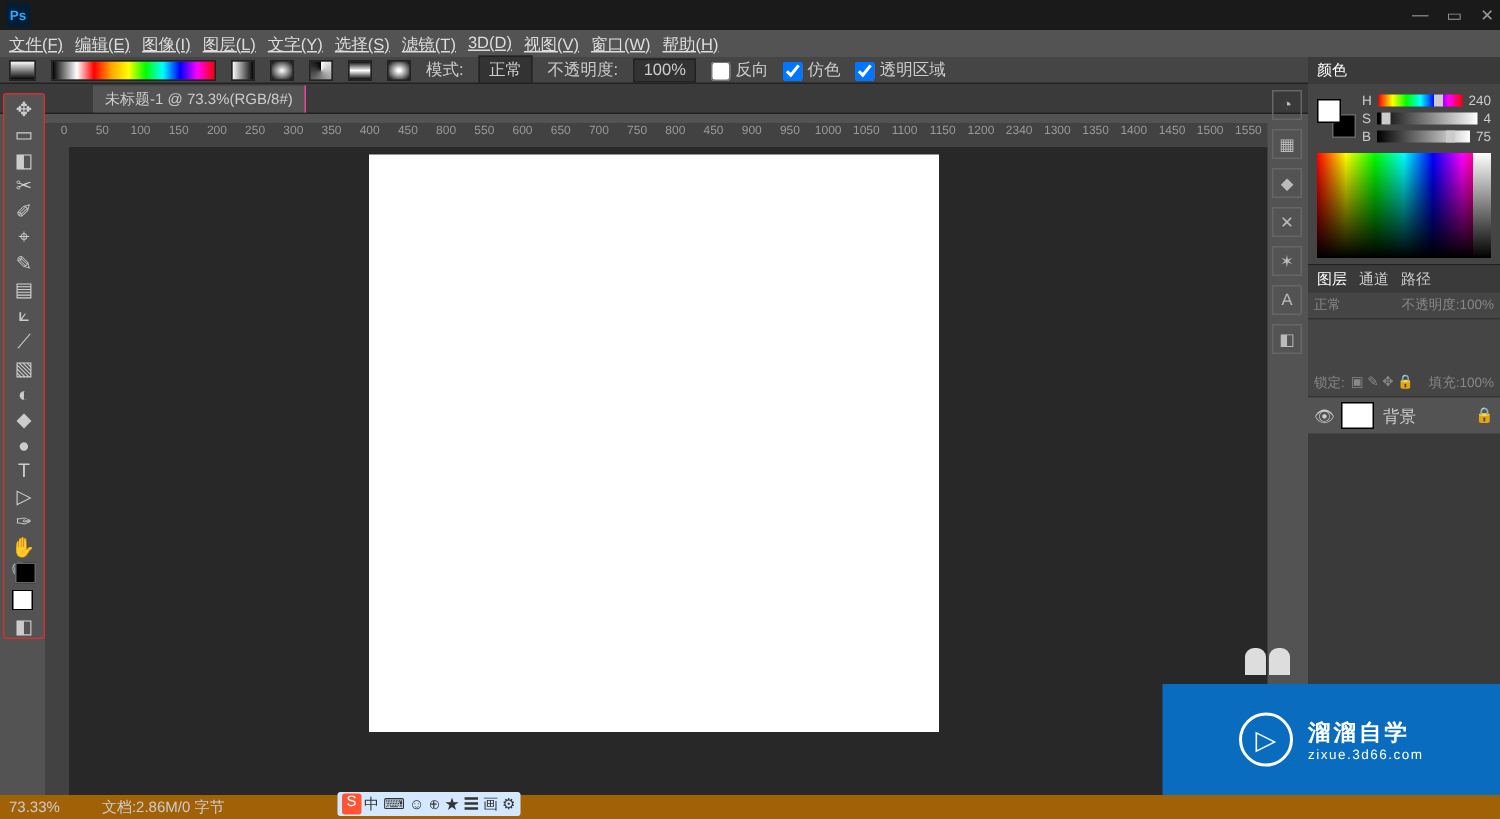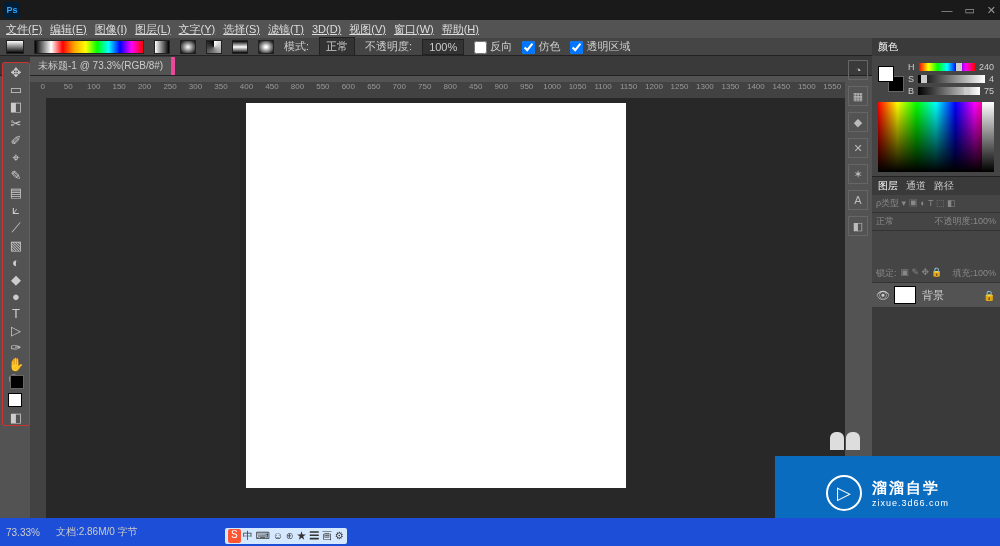--- a/index.html
+++ b/index.html
@@ -7,21 +7,21 @@
 .titlebar { height: 20px; background: #1a1a1a; display: flex; align-items: center; padding: 0 4px; }
 .titlebar .ps-logo { width: 16px; height: 16px; background: #001e36; color: #31a8ff; font-weight: bold; font-size: 9px; display: flex; align-items: center; justify-content: center; border-radius: 2px; }
 .titlebar .win-controls { margin-left: auto; display: flex; gap: 12px; color: #999; font-size: 11px; }
 .menubar { height: 18px; background: #535353; display: flex; align-items: center; padding-left: 6px; gap: 8px; color: #ddd; font-size: 11px; text-decoration: underline; }
 .menubar span { cursor: default; }
 .optionsbar { height: 18px; background: #454545; display: flex; align-items: center; padding: 0 6px; gap: 10px; font-size: 11px; border-bottom: 1px solid #222; }
 .swatch-row { width: 110px; height: 14px; background: linear-gradient(90deg,#000,#fff 15%,red,orange,yellow,lime,cyan,blue,magenta,red); border: 1px solid #222; }
 .optionsbar .sel { background: #333; padding: 1px 6px; border: 1px solid #222; }
 .optionsbar input[type=checkbox]{ vertical-align: middle; }
 .tabbar { height: 20px; background: #3a3a3a; display: flex; align-items: center; padding-left: 30px; font-size: 10px; color: #ccc; border-bottom: 1px solid #222;}
-.tabbar .tab { background: #535353; padding: 2px 8px; border-right: 4px solid #ec4899; }
+.tabbar .tab { background: #535353; padding: 2px 8px; border-right: 1px solid #ec4899; margin-left: 32px; }
 .toolbar { width: 28px; background: #535353; border: 1px solid #c33; border-radius: 2px; padding: 2px 0; position: absolute; left: 2px; top: 62px; bottom: 120px; display: flex; flex-direction: column; align-items: center; gap: 2px; }
 .tool { width: 20px; height: 18px; display: flex; align-items: center; justify-content: center; color: #ccc; font-size: 13px; cursor: default; }
 .tool.fgbg { height: 26px; position: relative; }
 .fgbg .fg { width: 14px; height: 14px; background: #fff; border: 1px solid #000; position: absolute; top: 2px; left: 2px; }
 .fgbg .bg { width: 14px; height: 14px; background: #000; border: 1px solid #666; position: absolute; bottom: 2px; right: 2px; }
 .ruler-h { position: absolute; top: 82px; left: 30px; right: 155px; height: 16px; background: #424242; display: flex; overflow: hidden; font-size: 8px; color: #999; }
 .ruler-h span { width: 26px; text-align: center; }
 .ruler-v { position: absolute; top: 98px; left: 30px; width: 16px; bottom: 16px; background: #424242; }
 .canvas-area { position: absolute; top: 98px; left: 46px; right: 155px; bottom: 16px; background: #282828; }
 .canvas { position: absolute; left: 200px; top: 5px; width: 380px; height: 385px; background: #fff; }
@@ -42,21 +42,21 @@
 .color-picker { margin-top: 4px; height: 70px; background: linear-gradient(to bottom, rgba(0,0,0,0), #000), linear-gradient(to right, red,yellow,lime,cyan,blue,magenta,red); position: relative; }
 .color-picker .strip { position: absolute; right: 0; top: 0; width: 12px; height: 100%; background: linear-gradient(#fff,#000); }
 .layers-panel { flex: 1; display: flex; flex-direction: column; border-top: 1px solid #222; }
 .layers-controls { padding: 2px 4px; font-size: 9px; color: #888; display: flex; justify-content: space-between; border-bottom: 1px solid #333;}
 .layers-controls2 { padding: 2px 4px; font-size: 9px; color: #888; display: flex; gap: 4px; border-bottom: 1px solid #333; margin-top: 34px;}
 .layers-list { flex: 1; background: #3a3a3a; }
 .layer-row { display: flex; align-items: center; gap: 6px; padding: 3px 4px; background: #535353; }
 .layer-row .eye { width: 12px; text-align: center; }
 .layer-row .thumb { width: 22px; height: 18px; background: #fff; border: 1px solid #000; }
 .layer-row .lock { margin-left: auto; color: #888; font-size: 10px; }
-.statusbar { position: absolute; bottom: 0; left: 0; right: 0; height: 28px; background: #1d4ed8; display: flex; align-items: center; padding: 0 6px; font-size: 10px; gap: 16px; }
+.statusbar { position: absolute; bottom: 0; left: 0; right: 0; height: 16px; background: #a16207; display: flex; align-items: center; padding: 0 6px; font-size: 10px; gap: 28px; }
 .watermark { position: absolute; right: 0; bottom: 16px; width: 225px; height: 74px; background: #0a6cbf; color: #fff; display: flex; align-items: center; justify-content: center; gap: 10px; }
 .watermark .icon { width: 36px; height: 36px; border: 2px solid #fff; border-radius: 50%; display: flex; align-items: center; justify-content: center; font-size: 18px; }
 .watermark .txt { display: flex; flex-direction: column; }
 .watermark .txt .cn { font-size: 15px; font-weight: bold; letter-spacing: 2px; }
 .watermark .txt .en { font-size: 9px; letter-spacing: 1px; }
 .handles { position: absolute; right: 140px; bottom: 96px; display: flex; gap: 2px; }
 .handles div { width: 14px; height: 18px; background: #ddd; border-radius: 6px 6px 0 0; }
 .taskbar-icons { position: absolute; left: 225px; bottom: 2px; display: flex; gap: 2px; font-size: 10px; background:#d4e8ff; padding:1px 3px; color:#333; border-radius:2px;}
 .taskbar-icons .s { background:#f53; color:#fff; padding:0 3px; border-radius:2px;}
 </style>
@@ -154,21 +154,21 @@
     <span>750</span>
     <span>800</span>
     <span>450</span>
     <span>900</span>
     <span>950</span>
     <span>1000</span>
     <span>1050</span>
     <span>1100</span>
     <span>1150</span>
     <span>1200</span>
-    <span>1250</span>
+    <span>2340</span>
     <span>1300</span>
     <span>1350</span>
     <span>1400</span>
     <span>1450</span>
     <span>1500</span>
     <span>1550</span>
 </div>
 <div class="ruler-v"></div>
 
 <div class="canvas-area">
@@ -224,23 +224,20 @@
       </div>
   </div>
 
   <div class="layers-panel">
     <div class="panel-header">
       <span class="active">图层</span>
       <span>通道</span>
       <span>路径</span>
     </div>
     <div class="layers-controls">
-      <span>ρ类型 ▾ ▣ ◐ T ⬚ ◧</span>
-    </div>
-    <div class="layers-controls">
       <span>正常</span>
       <span><span>不透明度:</span><span>100%</span></span>
     </div>
     <div class="layers-controls2">
       <span>锁定:</span>
       <span>▣ ✎ ✥ 🔒</span>
       <span style="margin-left:auto"><span>填充:</span><span>100%</span></span>
     </div>
     <div class="layers-list">
       <div class="layer-row">

